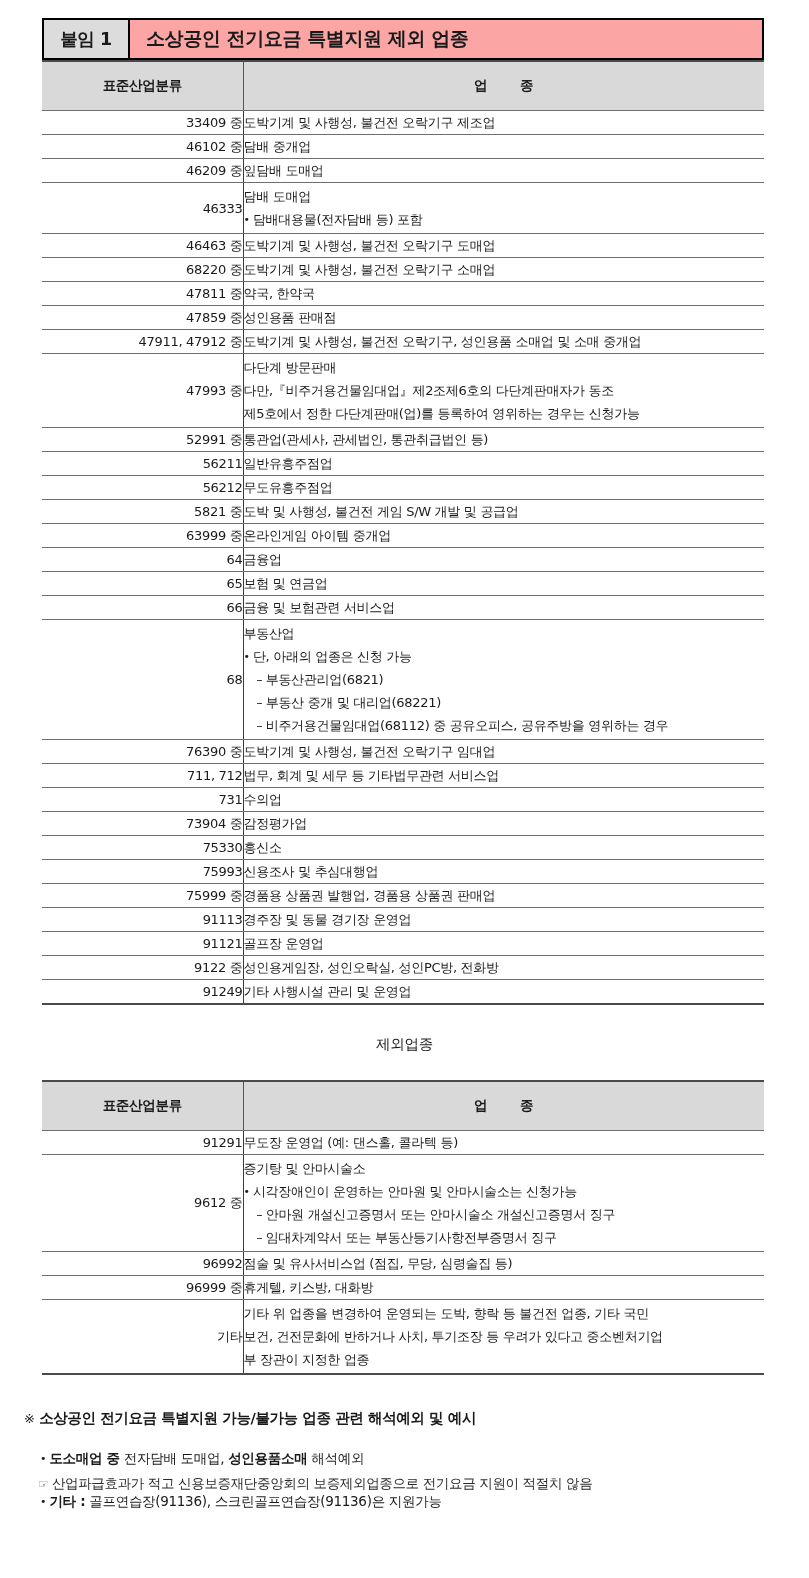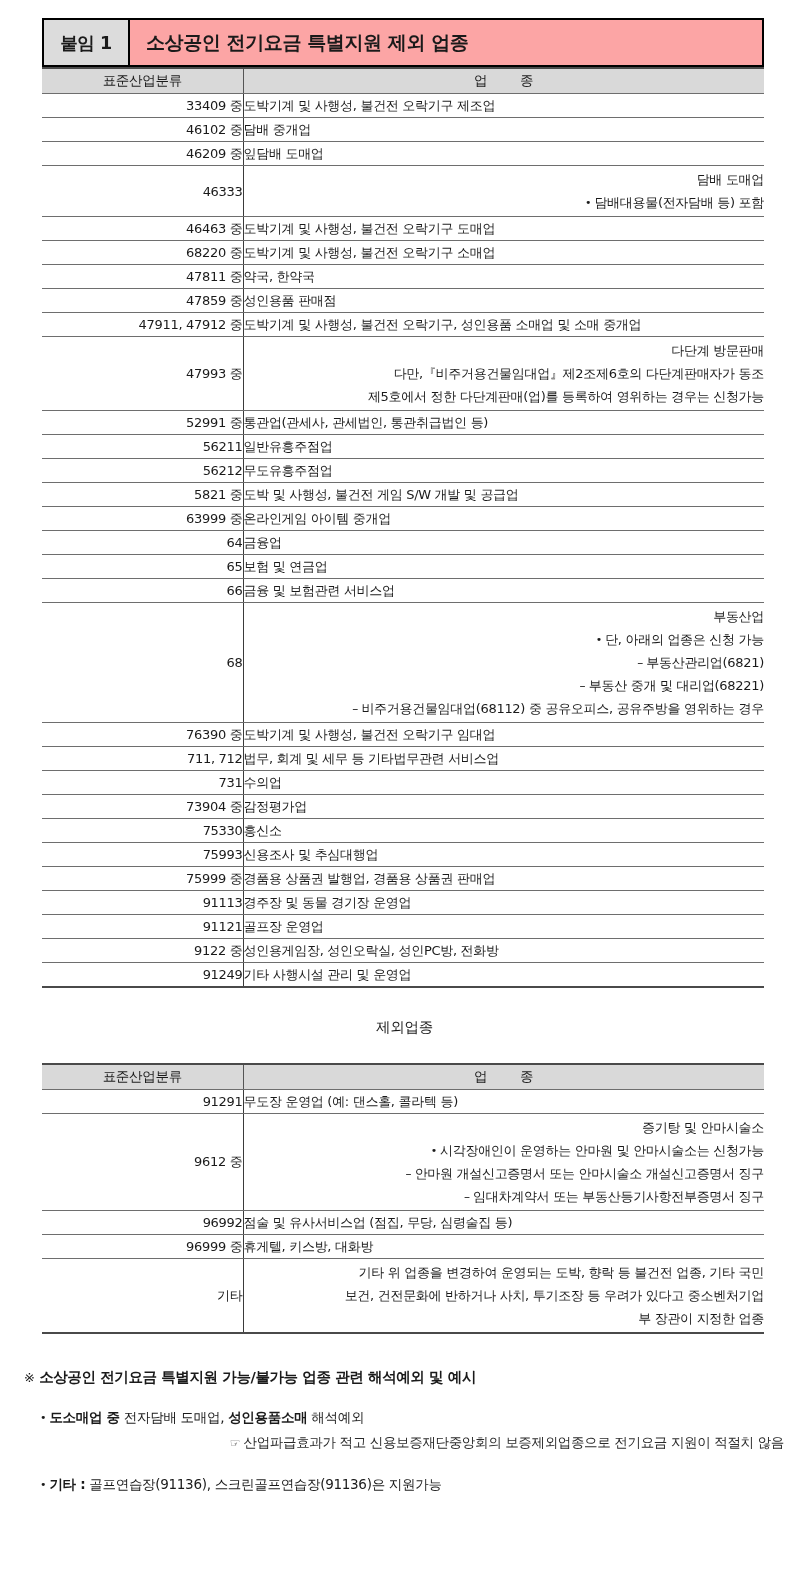--- a/index.html
+++ b/index.html
@@ -23,21 +23,21 @@
     height: 1578px;
     box-sizing: border-box;
   }
 
   
   .title-row {
     display: flex;
     align-items: stretch;
     margin: 18px 0 0 42px;
     width: 722px;
-    height: 49px;
+    height: 42px;
   }
   .title-tag {
     width: 88px;
     border: 2px solid #000000;
     background: #dcdcdc;
     display: flex;
     align-items: center;
     justify-content: center;
     font-size: 17.5px;
     font-weight: bold;
@@ -68,23 +68,23 @@
   }
   .tbl col.c-code { width: 201px; }
   .tbl col.c-name { width: 521px; }
 
   .tbl thead th {
     background: #d9d9d9;
     border-top: 2.5px solid #4a4a4a;
     border-bottom: 1.6px solid #6e6e6e;
     height: 24px;
     font-size: 13.5px;
-    font-weight: normal;
+    font-weight: bold;
     letter-spacing: -0.3px;
-    padding: 0;
+    padding: 12px;
   }
   .tbl thead th.th-code { border-right: 1.4px solid #555; }
   .th-eup { letter-spacing: 14px; padding-left: 14px; }
 
   .tbl tbody td {
     border-bottom: 1.4px solid #6e6e6e;
     padding: 0;
     vertical-align: middle;
     font-size: 13px;
     letter-spacing: -0.3px;
@@ -99,21 +99,21 @@
     white-space: nowrap;
   }
   td.name {
     text-align: left;
     padding-left: 7px;
   }
   .single .code, .single .name { height: 23px; line-height: 23px; }
 
   
   .ml .code { vertical-align: middle; }
-  .ml .name { padding-top: 2px; padding-bottom: 2px; text-align: right; }
+  .ml .name { padding-top: 2px; padding-bottom: 2px; }
   .ln {
     height: 23px;
     line-height: 23px;
     white-space: nowrap;
   }
   .ln.bullet::before {
     content: "• ";
     font-size: 11px;
     vertical-align: 1px;
   }
@@ -150,23 +150,21 @@
     letter-spacing: -0.3px;
     margin-left: 16px;
     margin-bottom: 7px;
   }
   .note-item .dot { font-size: 11px; vertical-align: 1.5px; }
   .note-item b { font-weight: bold; }
   .note-sub {
     font-size: 13.5px;
     letter-spacing: -0.35px;
     margin-left: 14px;
-    margin-bottom: 24px;
     color: #2a2a2a;
-    text-align: right;
   }
   .note-sub .hand { font-size: 12px; color: #555; }
   .spacer-gap { height: 10px; }
 </style>
 </head>
 <body>
 
 <div class="page">
 
   <div class="title-row">

